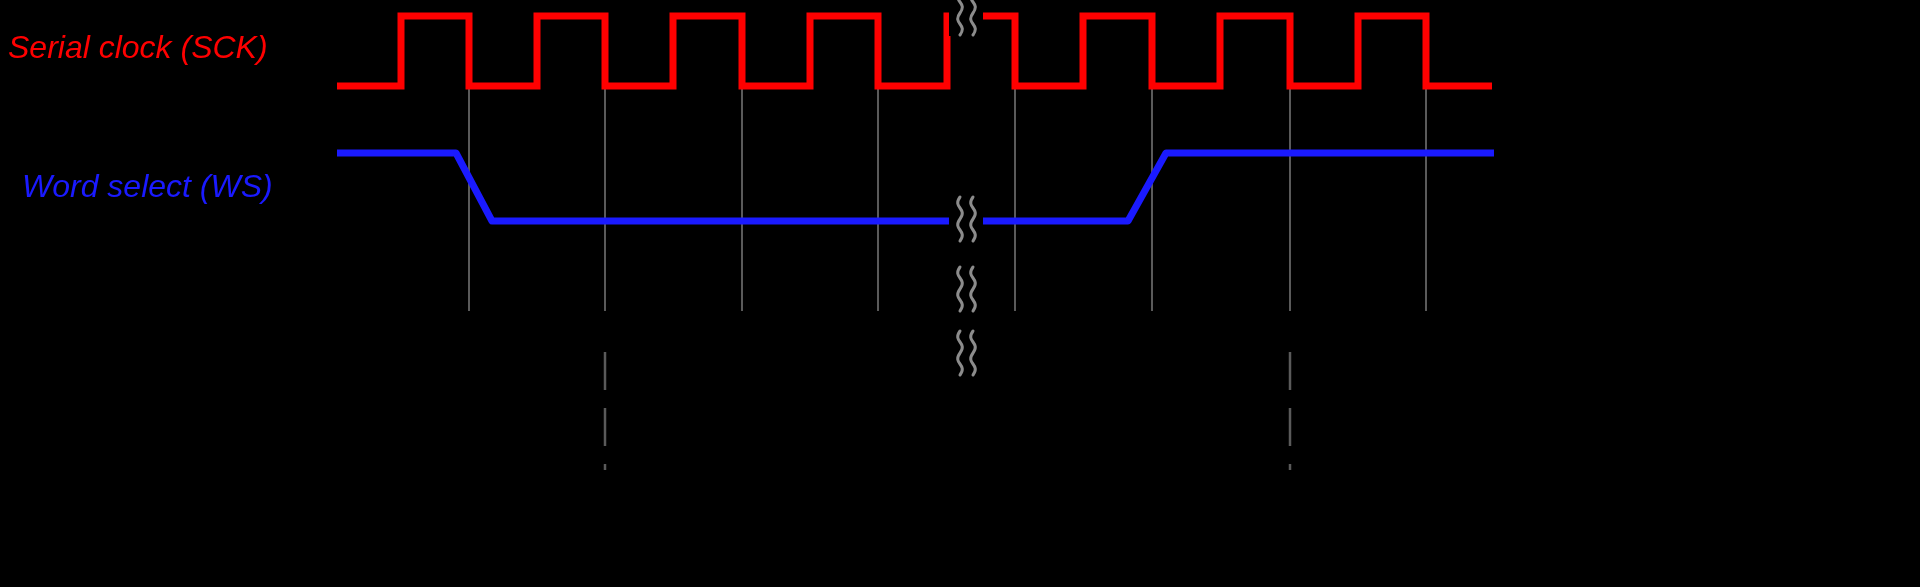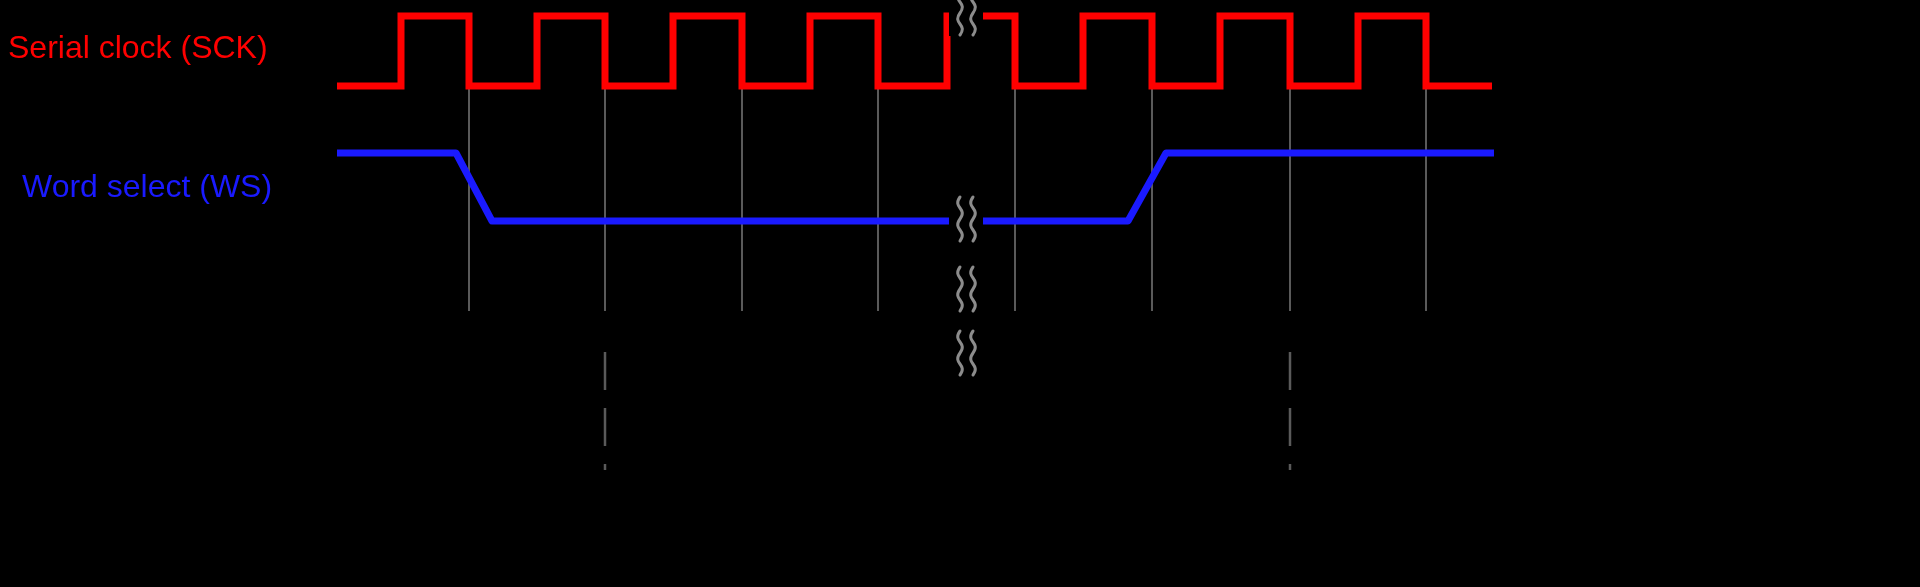--- a/index.html
+++ b/index.html
@@ -8,20 +8,21 @@
     background: #000000;
     width: 1920px;
     height: 587px;
     overflow: hidden;
   }
   .stage {
     position: relative;
     width: 1920px;
     height: 587px;
     background: #4d7c0f;
+    font-style: italic;
   }
   svg text {
     font-family: "Liberation Sans", "DejaVu Sans", sans-serif;
     font-size: 32px;
   }
 </style>
 </head>
 <body>
 
 <div class="stage">

